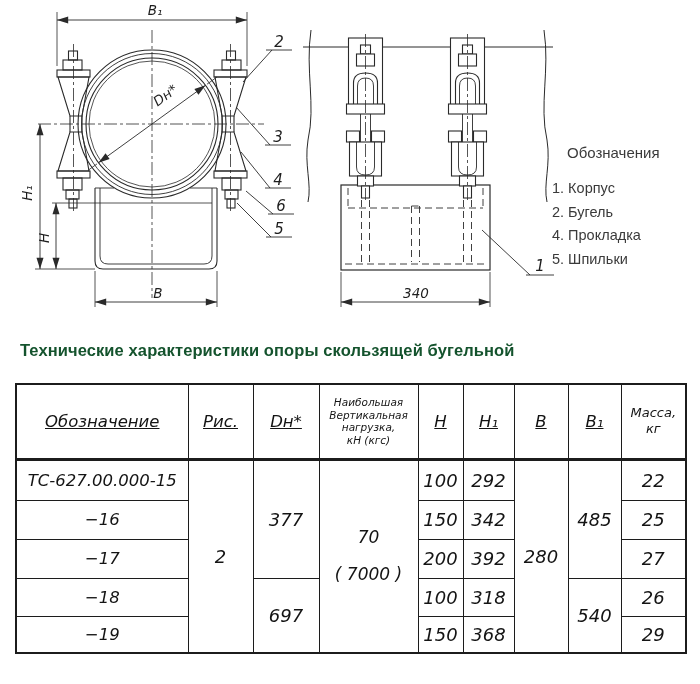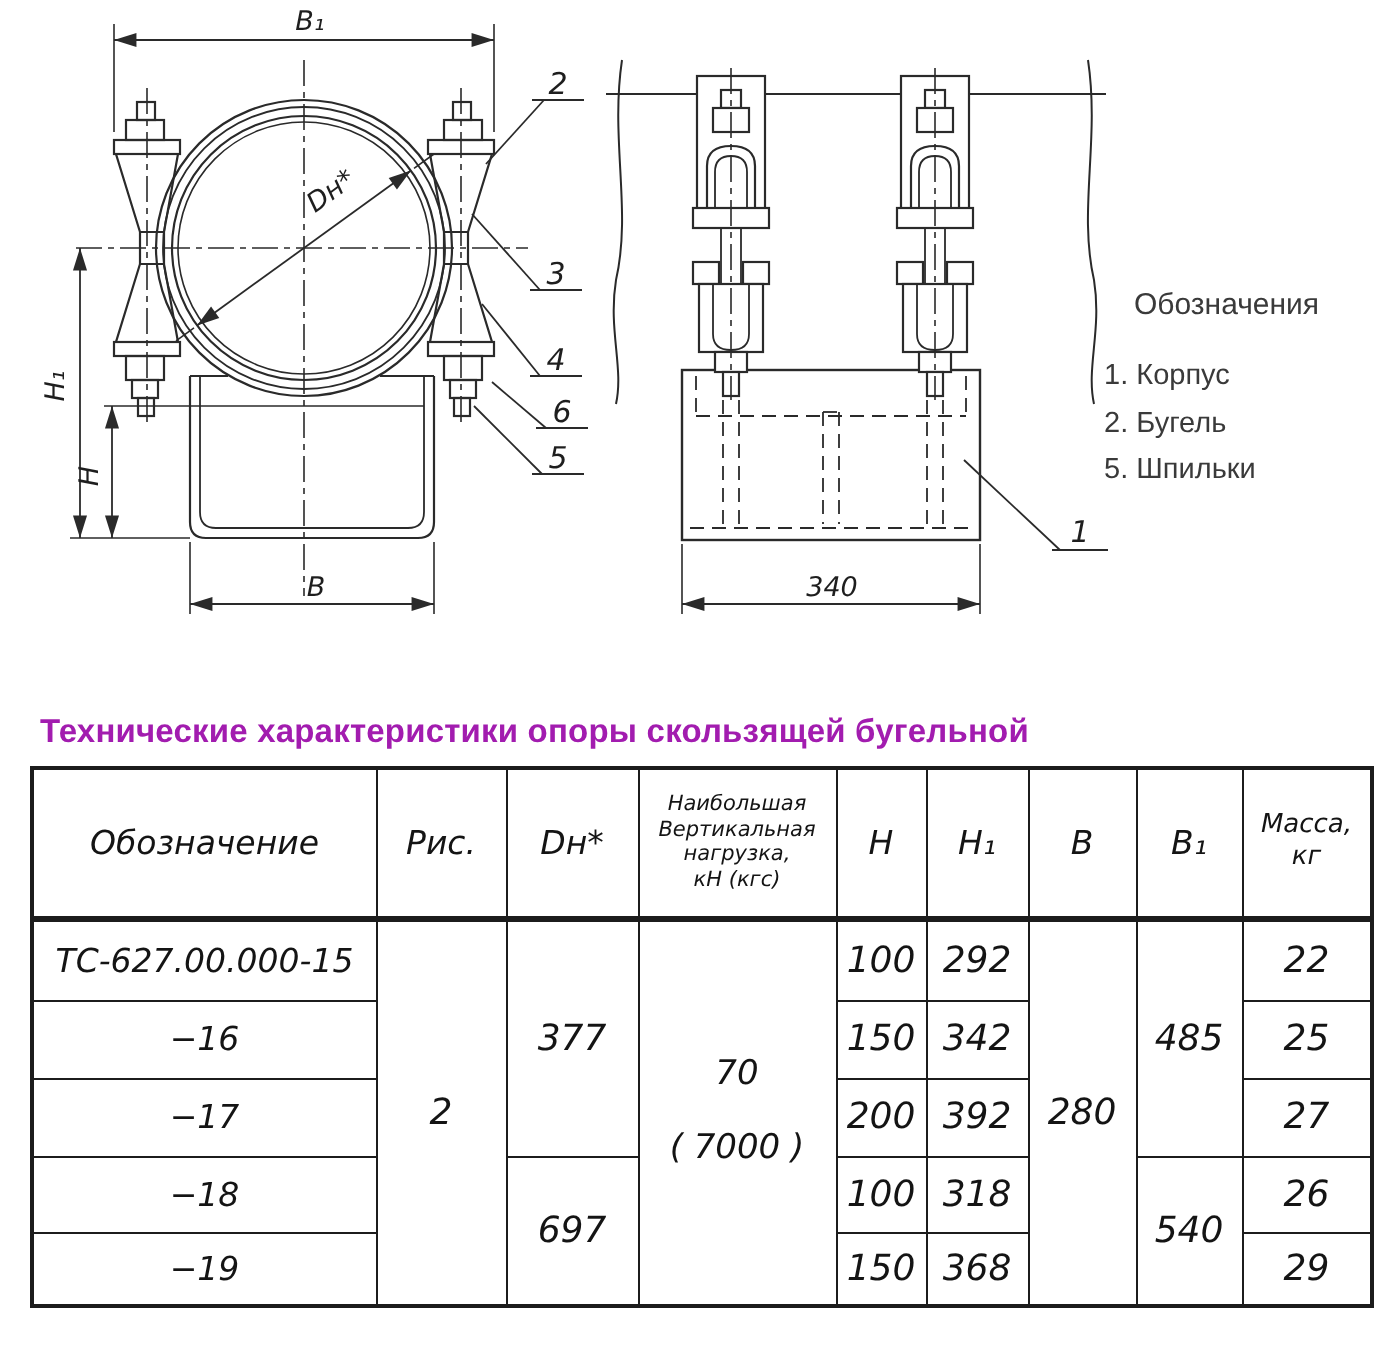--- a/index.html
+++ b/index.html
@@ -11,37 +11,37 @@
   
   svg.drawing{position:absolute;left:0;top:0;}
   .lbl{font-family:"DejaVu Sans",sans-serif;font-style:italic;font-size:13.5px;fill:#1e1e1e;}
   .co{font-family:"DejaVu Sans",sans-serif;font-style:italic;font-size:15px;fill:#1e1e1e;}
   
   .legend{position:absolute;left:552px;top:144px;color:#3a3a3a;}
   .legend-title{font-size:15px;font-weight:500;margin:0 0 16px 15px;}
   .legend-item{font-size:14.5px;line-height:23.5px;white-space:nowrap;}
   
   .section-title{
-    position:absolute;left:20px;top:357px;font-size:16.5px;font-weight:bold;color:#a21caf;
+    position:absolute;left:20px;top:341px;font-size:16.5px;font-weight:bold;color:#14532d;
     letter-spacing:.1px;white-space:nowrap;
   }
   
   table.spec{
     position:absolute;left:15px;top:383px;border-collapse:collapse;table-layout:fixed;
     border:2.5px solid #1c1c1c;
     font-family:"DejaVu Sans",sans-serif;font-style:italic;color:#141414;
   }
   table.spec th,table.spec td{
     border:1.6px solid #1c1c1c;text-align:center;vertical-align:middle;padding:0;
     font-weight:normal;overflow:hidden;
   }
   table.spec thead th{border-bottom:3px solid #1c1c1c;}
   tr.hdr{height:75px;}
   tr.r1{height:41px;} tr.r2{height:39px;} tr.r3{height:39px;} tr.r4{height:38px;} tr.r5{height:37px;}
-  .hdr-main{font-size:16.5px;}
+  .hdr-main{font-size:16.5px;text-decoration:underline;}
   .hdr-small div{font-size:10.5px;line-height:12.5px;white-space:nowrap;}
   .hdr-mass div{font-size:13px;line-height:16px;font-style:italic;}
   td.des{text-align:right;padding-right:10px;font-size:16.5px;white-space:nowrap;}
   td.val{font-size:18px;}
   td.load div{font-size:17px;line-height:19px;}
   td.load .alt{margin-top:18px;white-space:nowrap;}
 </style>
 </head>
 <body>
 
@@ -229,20 +229,21 @@
       <text class="co" x="281" y="211" text-anchor="middle">6</text>
       <text class="co" x="279" y="234" text-anchor="middle">5</text>
       <text class="co" x="540" y="271" text-anchor="middle">1</text>
     </g>
   </svg>
 
   <div class="legend">
     <div class="legend-title">Обозначения</div>
     <div class="legend-item">1. Корпус</div>
     <div class="legend-item">2. Бугель</div>
+    <div class="legend-item">4. Прокладка</div>
     <div class="legend-item">5. Шпильки</div>
   </div>
 
   <div class="section-title">Технические характеристики опоры скользящей бугельной</div>
 
   <table class="spec">
     <colgroup>
       <col style="width:172px">
         <col style="width:65px">
         <col style="width:66px">

